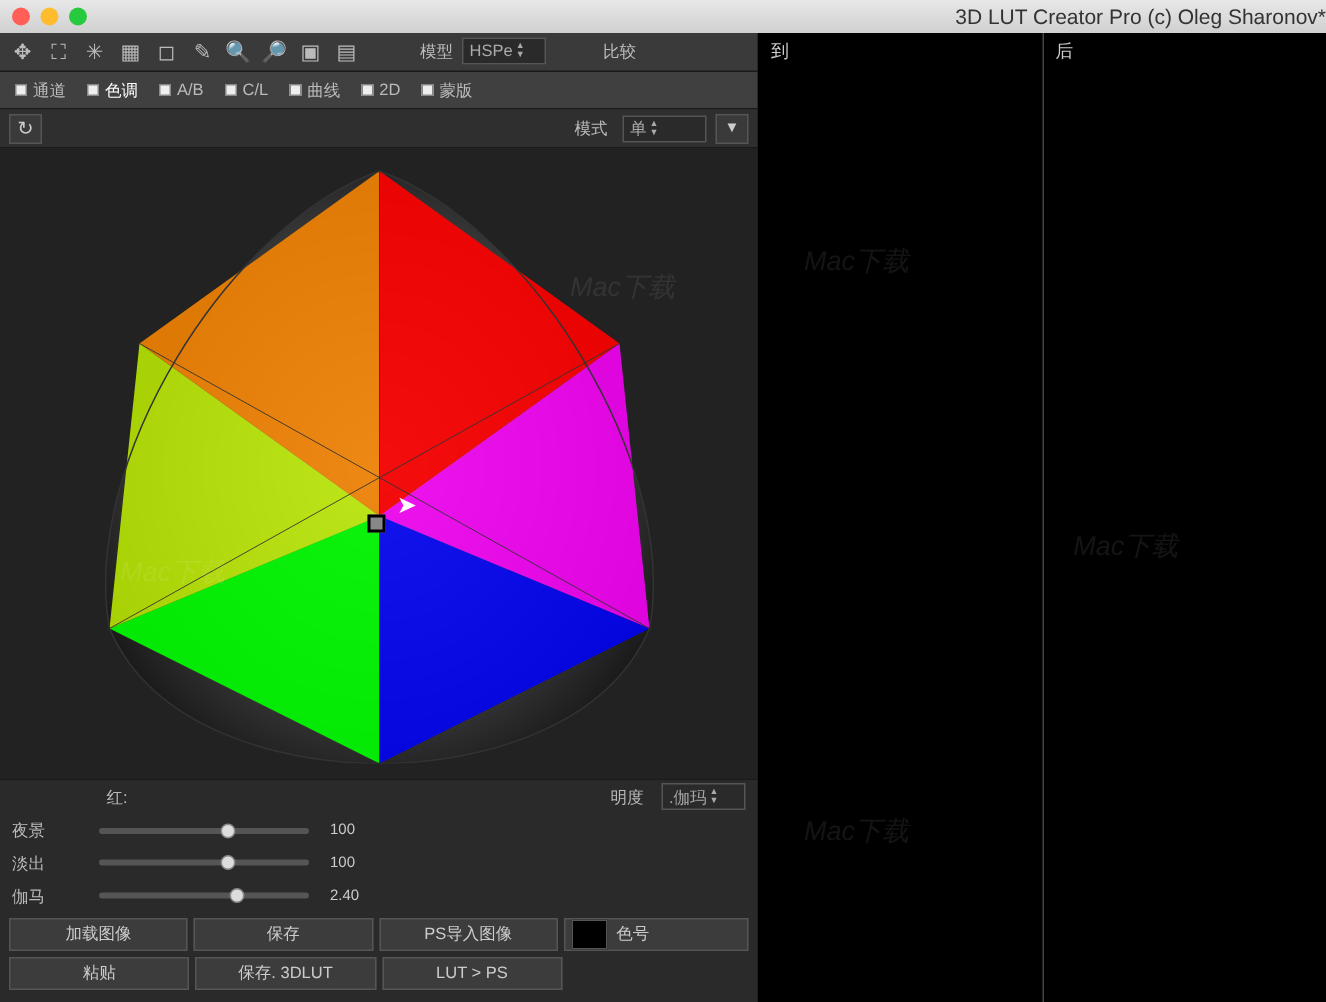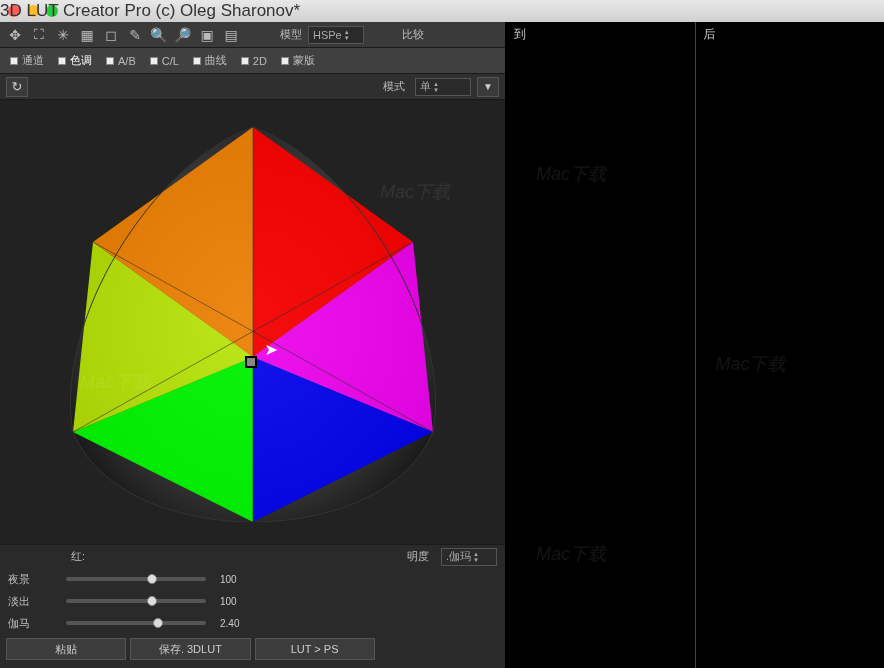--- a/index.html
+++ b/index.html
@@ -5,21 +5,21 @@
 * { margin: 0; padding: 0; box-sizing: border-box; font-family: -apple-system, "Helvetica Neue", Arial, sans-serif; }
 body { background: #1a1a1a; width: 884px; height: 668px; overflow: hidden; position: relative; }
 
 
 .title-bar { height: 22px; background: linear-gradient(#e8e8e8, #d0d0d0); display: flex; align-items: center; padding: 0 8px; position: relative; }
 .traffic-lights { display: flex; gap: 7px; }
 .tl { width: 12px; height: 12px; border-radius: 50%; }
 .tl.red { background: #ff5f56; }
 .tl.yellow { background: #ffbd2e; }
 .tl.green { background: #27c93f; }
-.win-title { position: absolute; left: 0; right: 0; text-align: left; font-size: 17px; color: #333; pointer-events: none; }
+.win-title { position: absolute; left: 0; right: 0; text-align: right; font-size: 14px; color: #333; pointer-events: none; }
 
 
 .app { display: flex; height: calc(668px - 22px); }
 .left-panel { width: 506px; background: #2a2a2a; display: flex; flex-direction: column; border-right: 1px solid #000; }
 .right-panel { flex: 1; display: flex; background: #000; }
 
 
 .preview { flex: 1; background: #000; position: relative; border-right: 1px solid #444; }
 .preview-label { position: absolute; top: 4px; left: 8px; color: #ccc; font-size: 12px; }
 
@@ -211,20 +211,29 @@
     <div class="slider-row">
       <span class="slider-name">伽马</span>
       <div class="slider-track">
           <div class="slider-thumb" style="left:62%"></div>
         </div>
       <span class="slider-val">2.40</span>
     </div>
 
     <div class="btn-rows">
       <div class="btn-row">
+        <div class="action-btn">加载图像</div>
+        <div class="action-btn">保存</div>
+        <div class="action-btn">PS导入图像</div>
+        <div class="action-btn" style="flex:1; justify-content:flex-start; gap:6px; padding-left:4px">
+          <div class="color-swatch"></div>
+          <span>色号</span>
+        </div>
+      </div>
+      <div class="btn-row">
         <div class="action-btn">粘贴</div>
         <div class="action-btn">保存. 3DLUT</div>
         <div class="action-btn">LUT &gt; PS</div>
         <div class="action-btn" style="visibility:hidden"></div>
       </div>
     </div>
 
   </div>
 
   <div class="right-panel">

